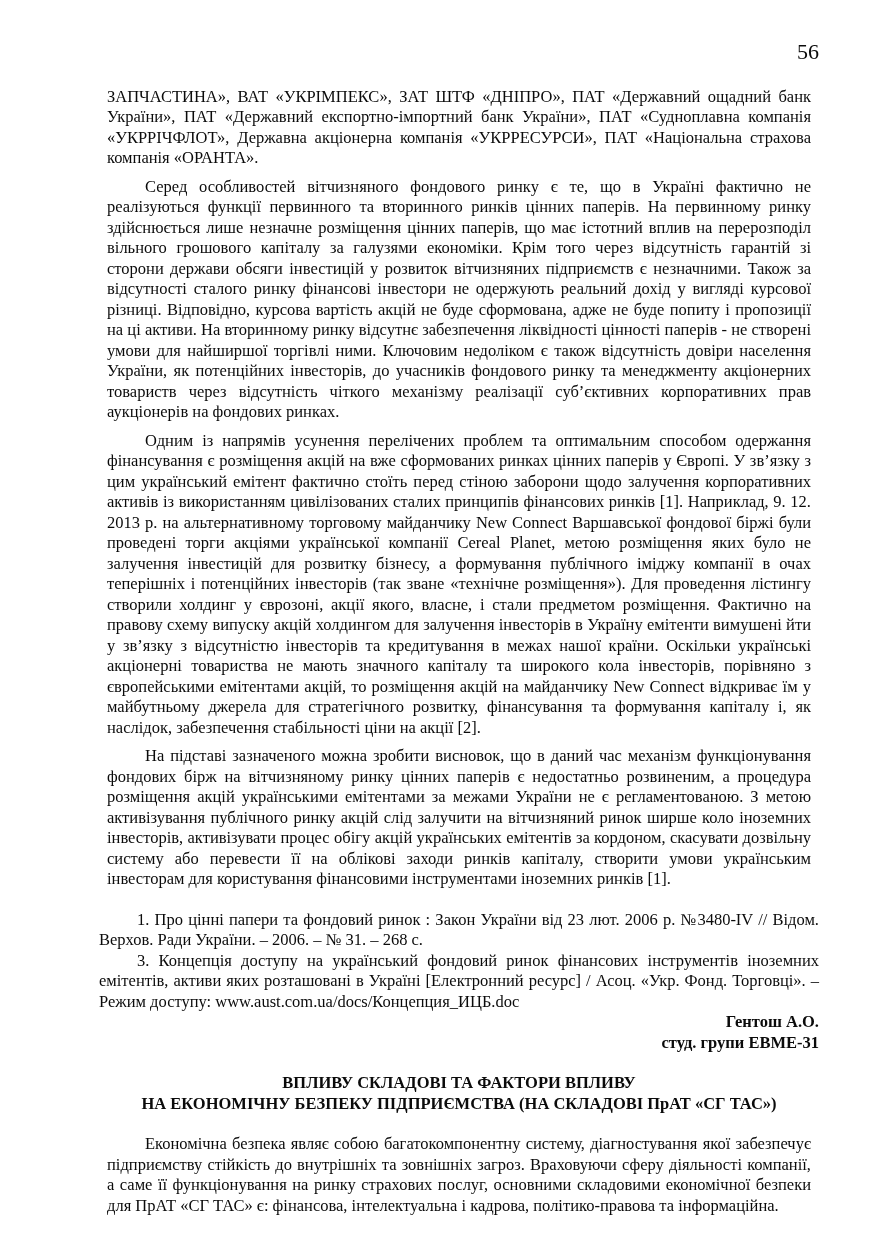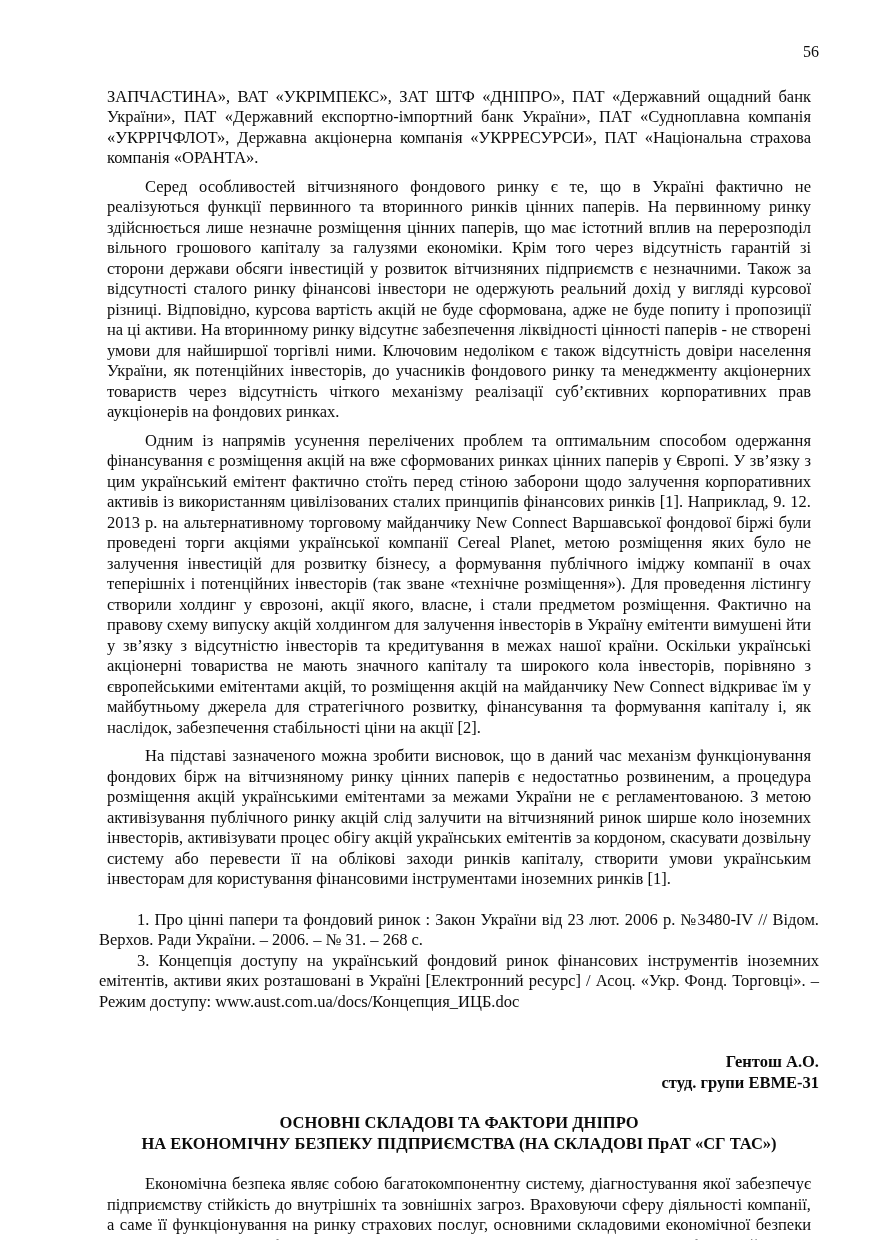--- a/index.html
+++ b/index.html
@@ -19,40 +19,39 @@
     width: 876px;
     height: 1240px;
     padding: 42px 57px 30px 99px;
     background: #ffffff;
     font-size: 16.5px;
     line-height: 20.5px;
   }
   .page-number {
     text-align: right;
     margin: 0 0 24px 0;
-    font-size: 16px;
+    font-size: 22px;
   }
   p.para {
     margin: 8px;
     text-align: justify;
     text-indent: 38px;
   }
   p.para.no-indent {
     text-indent: 0;
   }
   .references {
     margin-top: 20px;
   }
   .references p.ref {
     margin: 0;
     text-align: justify;
     text-indent: 38px;
   }
   .author-block {
-    margin-top: 40px;
     text-align: right;
   }
   .author-block .line {
     margin: 0;
   }
   .author-name,
   .author-group {
     font-weight: bold;
   }
   .advisor {
@@ -90,21 +89,21 @@
       <p class="ref">3. Концепція доступу на український фондовий ринок фінансових інструментів іноземних емітентів, активи яких розташовані в Україні [Електронний ресурс] / Асоц. «Укр. Фонд. Торговці». – Режим доступу: www.aust.com.ua/docs/Концепция_ИЦБ.doc</p>
     </div>
   </div>
 
   <div class="author-block">
     <p class="line author-name">Гентош А.О.</p>
     <p class="line author-group">студ. групи ЕВМЕ-31</p>
   </div>
 
   <div class="article-title">
-    <p class="title-line">ОСНОВНІ СКЛАДОВІ ТА ФАКТОРИ ДНІПРО</p>
+    <p class="title-line">ВПЛИВУ СКЛАДОВІ ТА ФАКТОРИ ВПЛИВУ</p>
     <p class="title-line">НА ЕКОНОМІЧНУ БЕЗПЕКУ ПІДПРИЄМСТВА (НА СКЛАДОВІ ПрАТ «СГ ТАС»)</p>
   </div>
 
   <div class="body-text second-body">
     <p class="para">Економічна безпека являє собою багатокомпонентну систему, діагностування якої забезпечує підприємству стійкість до внутрішніх та зовнішніх загроз. Враховуючи сферу діяльності компанії, а саме її функціонування на ринку страхових послуг, основними складовими економічної безпеки для ПрАТ «СГ ТАС» є: фінансова, інтелектуальна і кадрова, політико-правова та інформаційна.</p>
 
   </div>
 
 </div>
 

